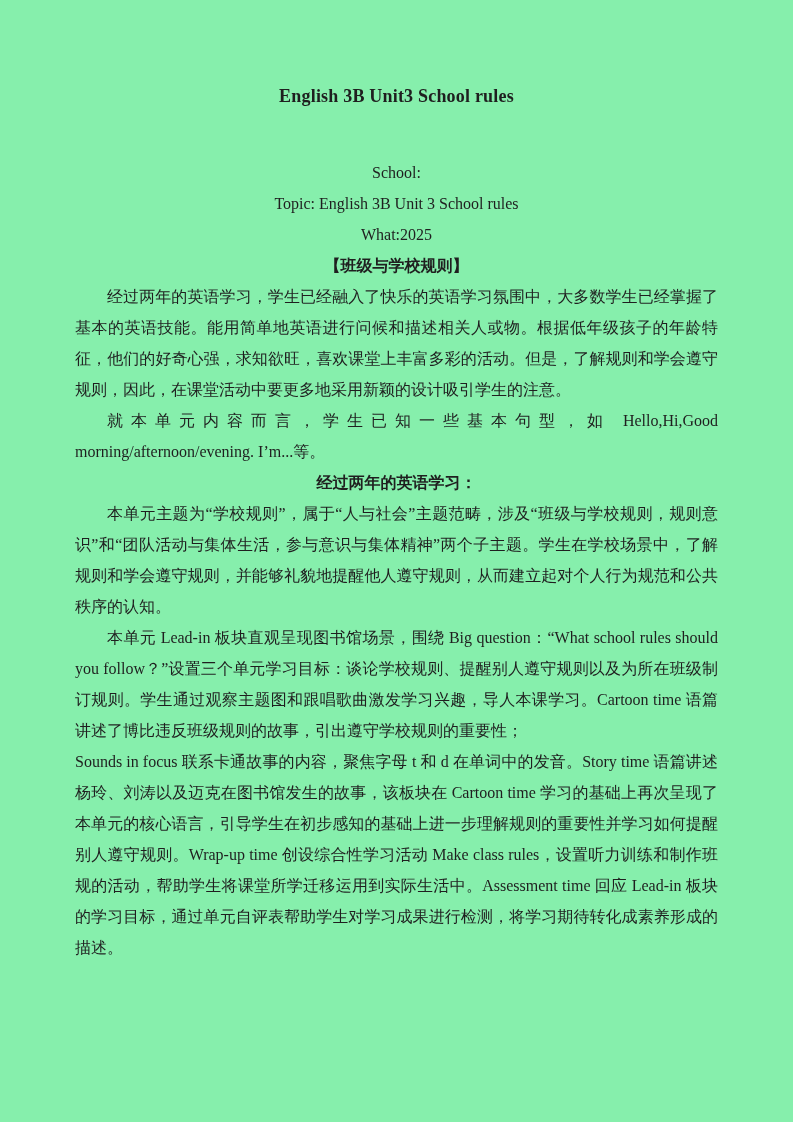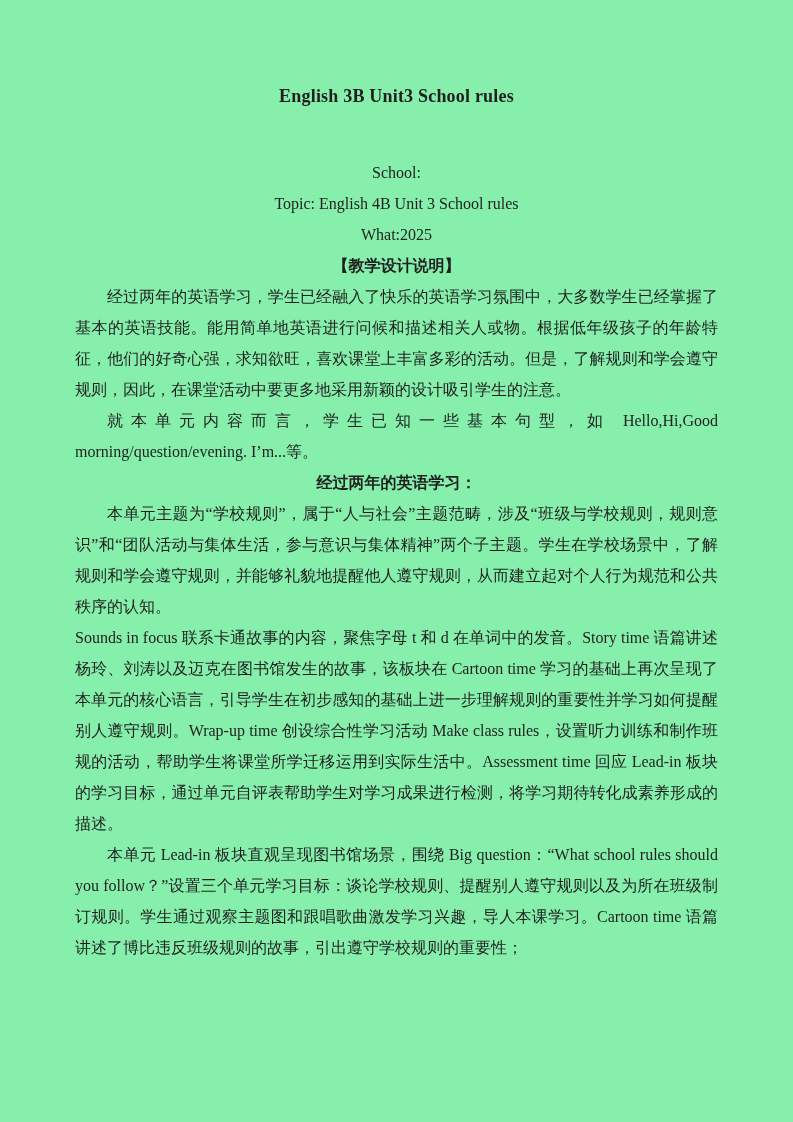--- a/index.html
+++ b/index.html
@@ -47,33 +47,33 @@
 </style>
 </head>
 <body>
 
 <div class="page">
 
   <h1 class="doc-title">English 3B Unit3 School rules</h1>
 
   <p class="line">School:</p>
 
-  <p class="line">Topic: English 4B Unit 3 School rules</p>
+  <p class="line">Topic: English 3B Unit 3 School rules</p>
 
   <p class="line">What:2025</p>
 
 
-  <p class="line bold">【教学设计说明】</p>
+  <p class="line bold">【班级与学校规则】</p>
 
 
   <p class="para indent">经过两年的英语学习，学生已经融入了快乐的英语学习氛围中，大多数学生已经掌握了基本的英语技能。能用简单地英语进行问候和描述相关人或物。根据低年级孩子的年龄特征，他们的好奇心强，求知欲旺，喜欢课堂上丰富多彩的活动。但是，了解规则和学会遵守规则，因此，在课堂活动中要更多地采用新颖的设计吸引学生的注意。</p>
 
-  <p class="para indent">就本单元内容而言，学生已知一些基本句型，如 Hello,Hi,Good morning/question/evening. I’m...等。</p>
+  <p class="para indent">就本单元内容而言，学生已知一些基本句型，如 Hello,Hi,Good morning/afternoon/evening. I’m...等。</p>
 
   <p class="line bold">经过两年的英语学习：</p>
 
   <p class="para indent">本单元主题为“学校规则”，属于“人与社会”主题范畴，涉及“班级与学校规则，规则意识”和“团队活动与集体生活，参与意识与集体精神”两个子主题。学生在学校场景中，了解规则和学会遵守规则，并能够礼貌地提醒他人遵守规则，从而建立起对个人行为规范和公共秩序的认知。</p>
 
+  <p class="para indent">本单元 Lead-in 板块直观呈现图书馆场景，围绕 Big question：“What school rules should you follow？”设置三个单元学习目标：谈论学校规则、提醒别人遵守规则以及为所在班级制订规则。学生通过观察主题图和跟唱歌曲激发学习兴趣，导人本课学习。Cartoon time 语篇讲述了博比违反班级规则的故事，引出遵守学校规则的重要性；</p>
+
   <p class="para">Sounds in focus 联系卡通故事的内容，聚焦字母 t 和 d 在单词中的发音。Story time 语篇讲述杨玲、刘涛以及迈克在图书馆发生的故事，该板块在 Cartoon time 学习的基础上再次呈现了本单元的核心语言，引导学生在初步感知的基础上进一步理解规则的重要性并学习如何提醒别人遵守规则。Wrap-up time 创设综合性学习活动 Make class rules，设置听力训练和制作班规的活动，帮助学生将课堂所学迁移运用到实际生活中。Assessment time 回应 Lead-in 板块的学习目标，通过单元自评表帮助学生对学习成果进行检测，将学习期待转化成素养形成的描述。</p>
-
-  <p class="para indent">本单元 Lead-in 板块直观呈现图书馆场景，围绕 Big question：“What school rules should you follow？”设置三个单元学习目标：谈论学校规则、提醒别人遵守规则以及为所在班级制订规则。学生通过观察主题图和跟唱歌曲激发学习兴趣，导人本课学习。Cartoon time 语篇讲述了博比违反班级规则的故事，引出遵守学校规则的重要性；</p>
 
 </div>
 
 </body></html>

